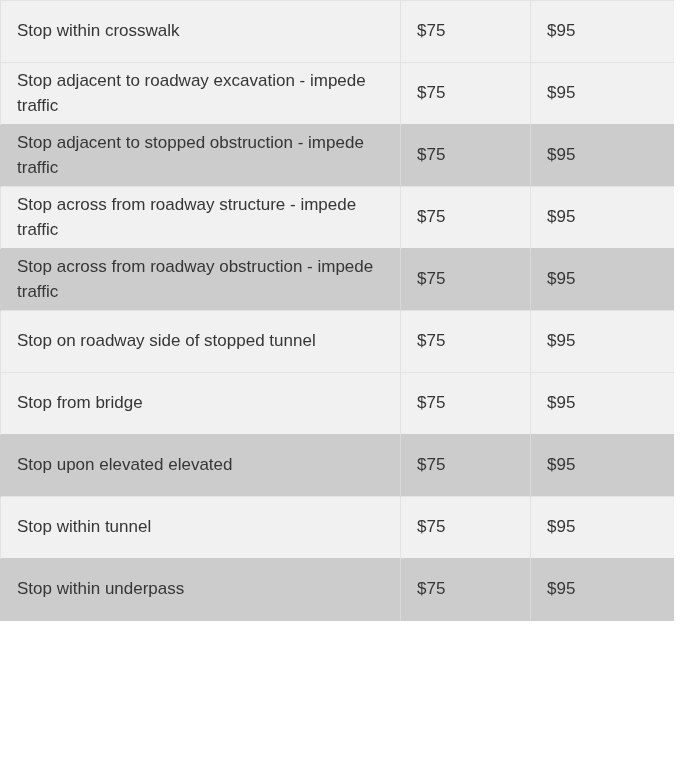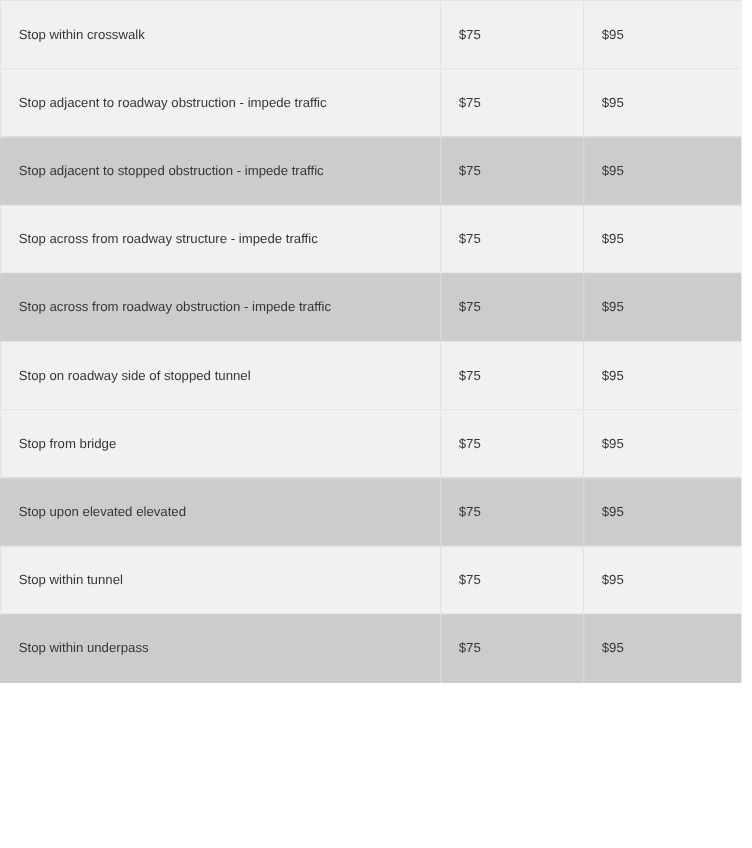--- a/index.html
+++ b/index.html
@@ -16,21 +16,21 @@
 
   #fee-table-wrap {
     width: 674px;
     overflow: hidden;
   }
 
   table.fee-table {
     width: 674px;
     border-collapse: collapse;
     table-layout: fixed;
-    font-size: 12px;
+    font-size: 17px;
     color: #363636;
   }
 
   table.fee-table col.col-violation { width: 400px; }
   table.fee-table col.col-fee-a     { width: 130px; }
   table.fee-table col.col-fee-b     { width: 144px; }
 
   table.fee-table td {
     padding: 0 16px;
     vertical-align: middle;
@@ -85,21 +85,21 @@
           </td>
           <td>
             <span class="cell-text">$75</span>
           </td>
           <td class="last-col">
             <span class="cell-text">$95</span>
           </td>
         </tr>
         <tr class="row-odd">
           <td class="first-col">
-            <span class="cell-text">Stop adjacent to roadway obstruction - impede traffic</span>
+            <span class="cell-text">Stop adjacent to roadway excavation - impede traffic</span>
           </td>
           <td>
             <span class="cell-text">$75</span>
           </td>
           <td class="last-col">
             <span class="cell-text">$95</span>
           </td>
         </tr>
         <tr class="row-even">
           <td class="first-col">

